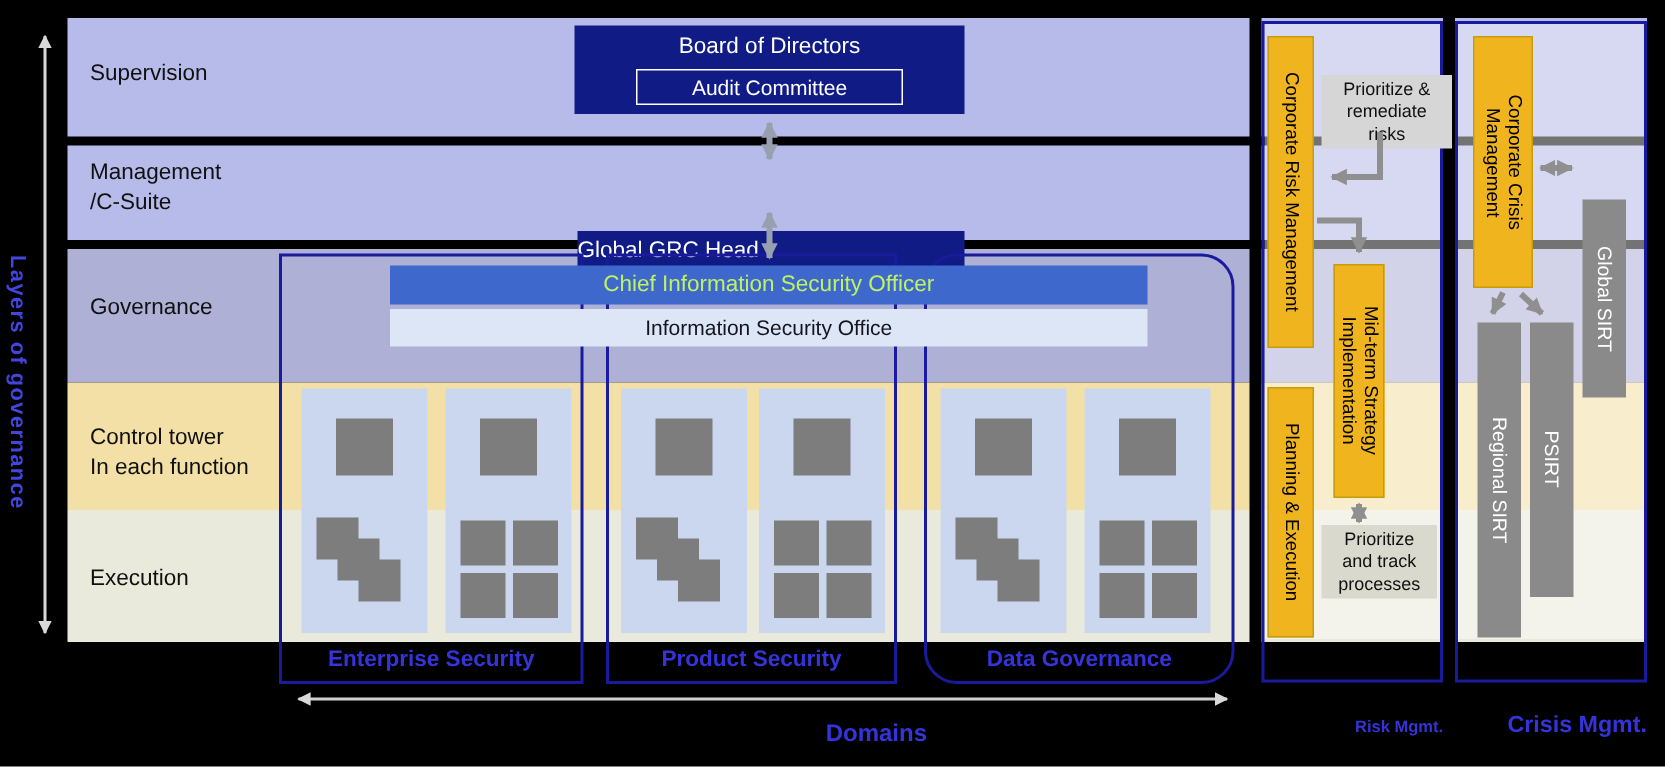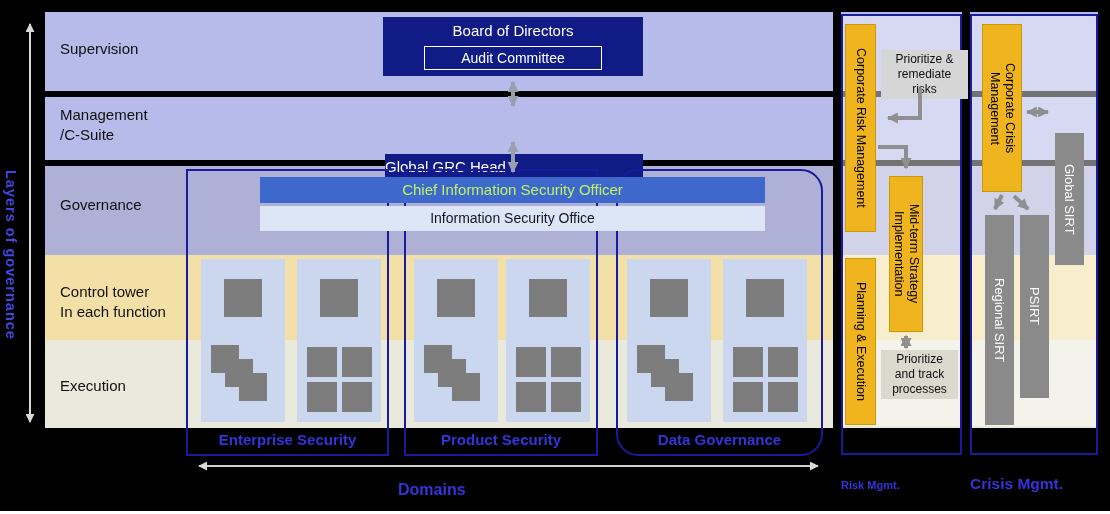--- a/index.html
+++ b/index.html
@@ -75,21 +75,21 @@
   .ccm{left:982px;top:24px;width:40px;height:168px;}
   .gsirt{left:1055px;top:133px;width:29px;height:132px;}
   .rsirt{left:985px;top:215px;width:29px;height:210px;}
   .psirt{left:1020px;top:215px;width:29px;height:183px;}
 
   .note{position:absolute;font-size:12px;line-height:1.25;color:#101010;text-align:center;
         white-space:pre-line;padding:2px 0;}
   .note1{left:881px;top:50px;width:87px;background:#d6d6d6;}
   .note2{left:881px;top:350px;width:77px;background:#d9d9cd;}
 
-  .blabel{position:absolute;color:var(--labelblue,#3434da);font-weight:bold;text-align:left;}
+  .blabel{position:absolute;color:var(--labelblue,#3434da);font-weight:bold;text-align:right;}
   .domains-label{left:398px;top:481px;width:220px;font-size:16px;}
   .risk-title{left:841px;top:479px;width:121px;font-size:11px;}
   .crisis-title{left:970px;top:475px;width:128px;font-size:15.5px;}
 
   .arrows{position:absolute;left:0;top:0;width:1110px;height:514px;pointer-events:none;}
   .bottom-edge{position:absolute;left:0;bottom:0;width:1110px;height:3px;background:#fff;}
 </style>
 </head>
 <body>
 

